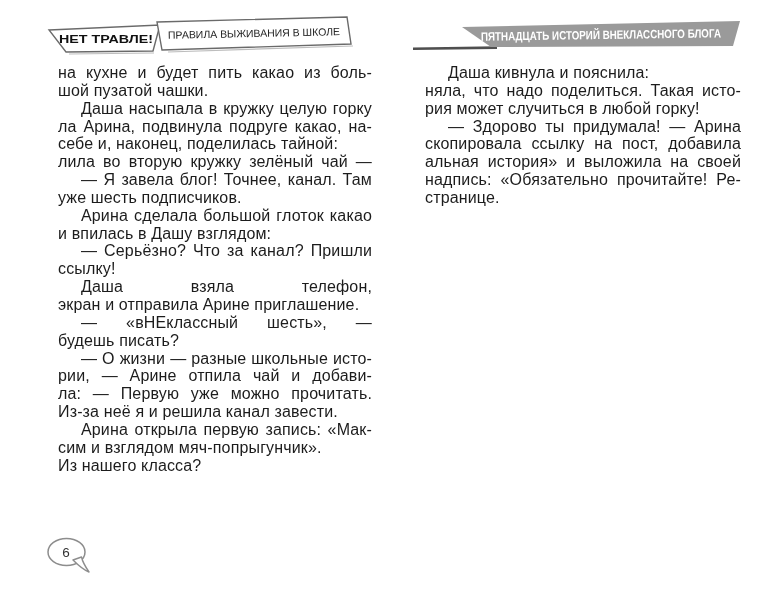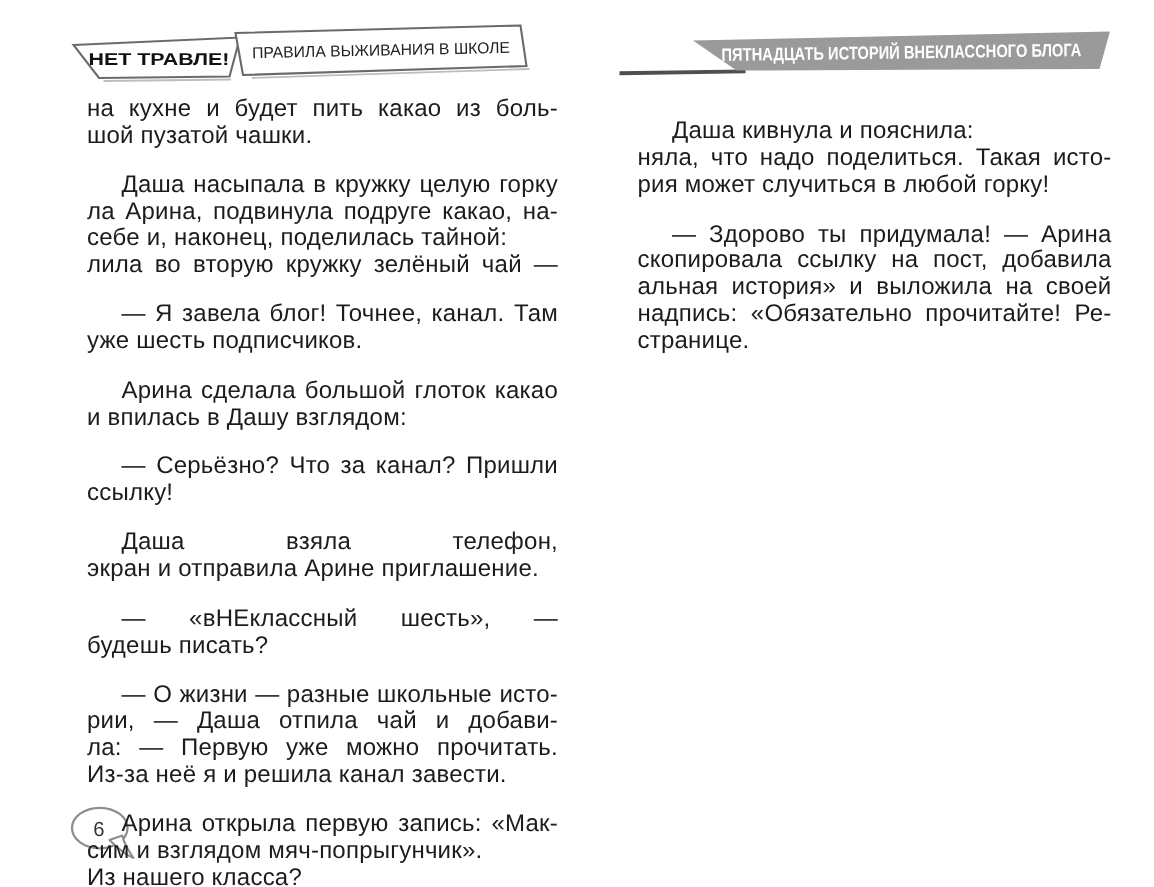--- a/index.html
+++ b/index.html
@@ -11,21 +11,21 @@
   .decor-svg{position:absolute;left:0;top:0;width:769px;height:591px;}
   .textcol{
     position:absolute;color:#1c1c1c;font-size:16px;line-height:17.85px;
     letter-spacing:0.15px;
   }
   .textcol .line{
     height:17.85px;overflow:hidden;
     text-align:justify;text-align-last:justify;
   }
   .textcol .line.last{text-align-last:left;}
-  .textcol .line.indent{text-indent:23px;margin-top:15px;}
+  .textcol .line.indent{text-indent:23px;}
   .banner-label{font-family:"Liberation Sans",sans-serif;}
 </style>
 </head>
 <body>
 
 <svg class="decor-svg" viewBox="0 0 769 591" xmlns="http://www.w3.org/2000/svg">
 
   <polygon points="49,30 160,25 153,51 66,52" fill="#ffffff" stroke="#6a6a6a" stroke-width="1.4"></polygon>
   <line x1="69" y1="54" x2="154" y2="53" stroke="#bdbdbd" stroke-width="1.2"></line>
 
@@ -74,21 +74,21 @@
 
     <div class="line last">экран и отправила Арине приглашение.</div>
 
     <div class="line indent">— «вНЕклассный шесть», — прочитала</div>
 
 
     <div class="line last">будешь писать?</div>
 
     <div class="line indent">— О жизни — разные школьные исто-</div>
 
-    <div class="line">рии, — Даша отпила чай и добави-</div>
+    <div class="line">рии, — Арине отпила чай и добави-</div>
 
     <div class="line">ла: — Первую уже можно прочитать.</div>
 
     <div class="line last">Из-за неё я и решила канал завести.</div>
 
     <div class="line indent">Арина открыла первую запись: «Мак-</div>
 
     <div class="line last">сим и взглядом мяч-попрыгунчик».</div>
 
 

